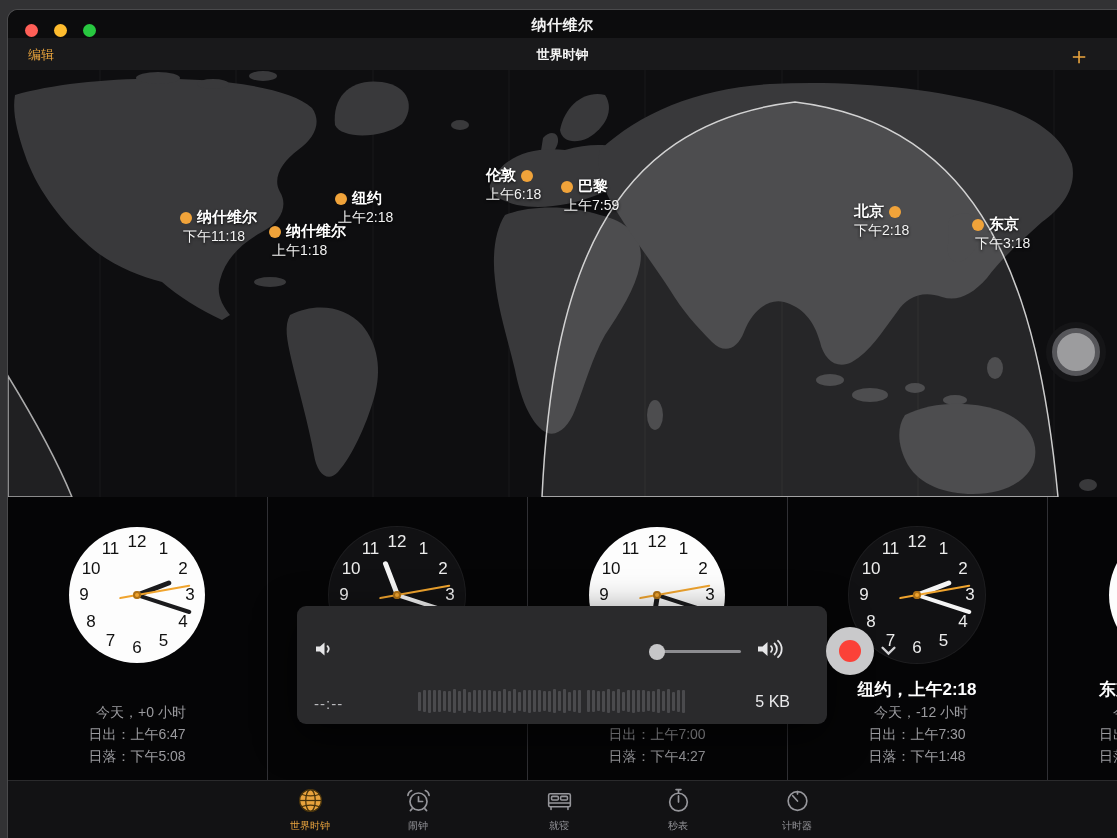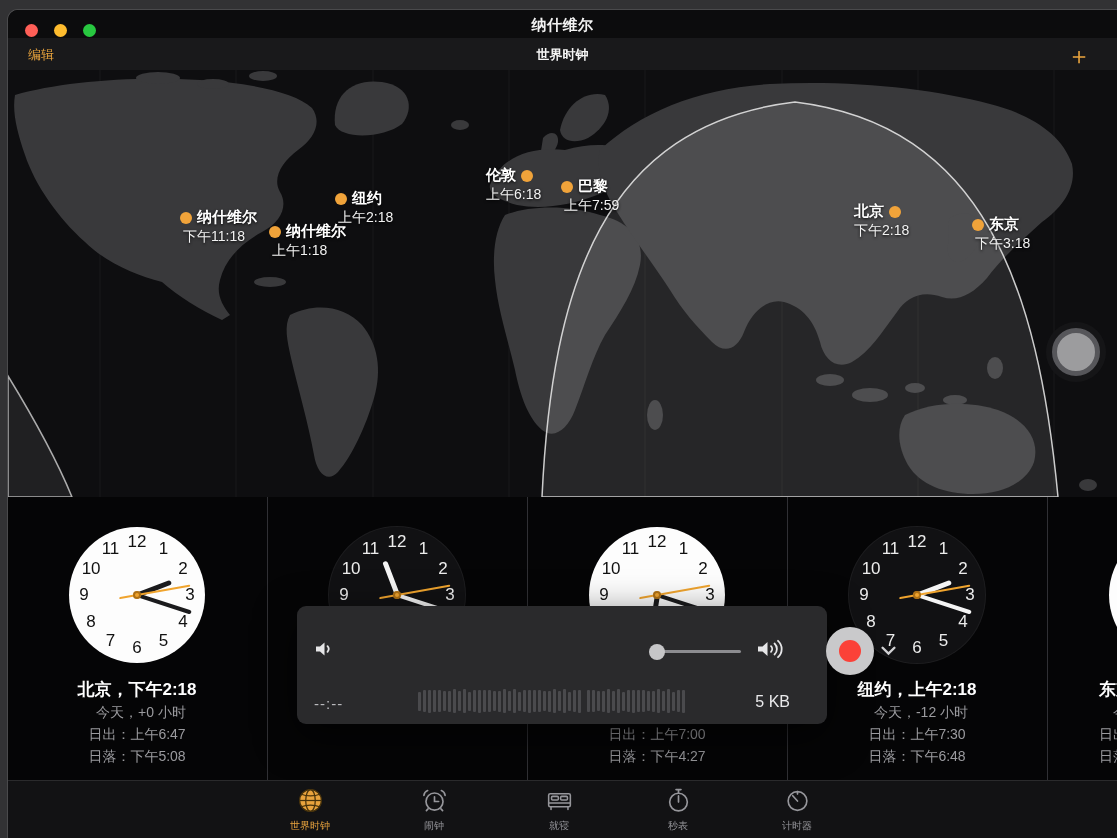--- a/index.html
+++ b/index.html
@@ -212,21 +212,20 @@
               <span class="num" style="left: 5px; top: 58px;">9</span>
               <span class="num" style="left: 12.1007px; top: 31.5px;">10</span>
               <span class="num" style="left: 31.5px; top: 12.1007px;">11</span>
               <span class="num" style="left: 58px; top: 5px;">12</span>
             </div>
         <div class="hand hour" style="transform:rotate(69deg)"></div>
         <div class="hand minute" style="transform:rotate(108deg)"></div>
         <div class="hand second" style="transform:rotate(80deg)"></div>
         <div class="cap"></div>
       </div>
-      <div class="cline">北京，下午2:18</div>
       <div class="cinfo o">今天，+0 小时</div>
       <div class="cinfo sr">日出：上午6:47</div>
       <div class="cinfo ss">日落：下午5:08</div>
     </div>
 
     <div class="col" style="left:259px">
       <div class="clockface night">
         <div class="numerals">
               <span class="num" style="left: 84.5px; top: 12.1007px;">1</span>
               <span class="num" style="left: 103.899px; top: 31.5px;">2</span>
@@ -294,21 +293,21 @@
               <span class="num" style="left: 58px; top: 5px;">12</span>
             </div>
         <div class="hand hour" style="transform:rotate(69deg)"></div>
         <div class="hand minute" style="transform:rotate(108deg)"></div>
         <div class="hand second" style="transform:rotate(80deg)"></div>
         <div class="cap"></div>
       </div>
       <div class="cline">纽约，上午2:18</div>
       <div class="cinfo o">今天，-12 小时</div>
       <div class="cinfo sr">日出：上午7:30</div>
-      <div class="cinfo ss">日落：下午6:48</div>
+      <div class="cinfo ss">日落：下午1:48</div>
     </div>
 
     <div class="col cut" style="left:1039px">
       <div class="clockface day">
         <div class="numerals">
               <span class="num" style="left: 5px; top: 58px;">9</span>
             </div>
 
       </div>
       <div class="cline">东京，下午3:18</div>
@@ -406,21 +405,21 @@
         <g stroke="#46320c" fill="none" stroke-width="1.2">
           <ellipse cx="13" cy="13" rx="4.6" ry="10.5"></ellipse>
           <circle cx="13" cy="13" r="10.5"></circle>
           <line x1="2.5" y1="13" x2="23.5" y2="13"></line>
           <path d="M4.2 7 C9 9.2 17 9.2 21.8 7"></path>
           <path d="M4.2 19 C9 16.8 17 16.8 21.8 19"></path>
         </g>
       </svg>
       <span class="tlabel">世界时钟</span>
     </div>
-    <div class="tab" style="left:376px">
+    <div class="tab" style="left:360px">
       <svg width="27" height="27" viewBox="0 0 26 26" fill="none" stroke="#96969b" stroke-width="1.6" stroke-linecap="round">
         <circle cx="13" cy="14" r="8.2"></circle>
         <path d="M13 9.5 V14 H17"></path>
         <path d="M6.4 3.4 C4.3 4.2 3 6 2.8 8.1"></path>
         <path d="M19.6 3.4 C21.7 4.2 23 6 23.2 8.1"></path>
         <path d="M6.8 21 L5.2 22.7 M19.2 21 L20.8 22.7"></path>
       </svg>
       <span class="tlabel">闹钟</span>
     </div>
     <div class="tab" style="left:501px">

